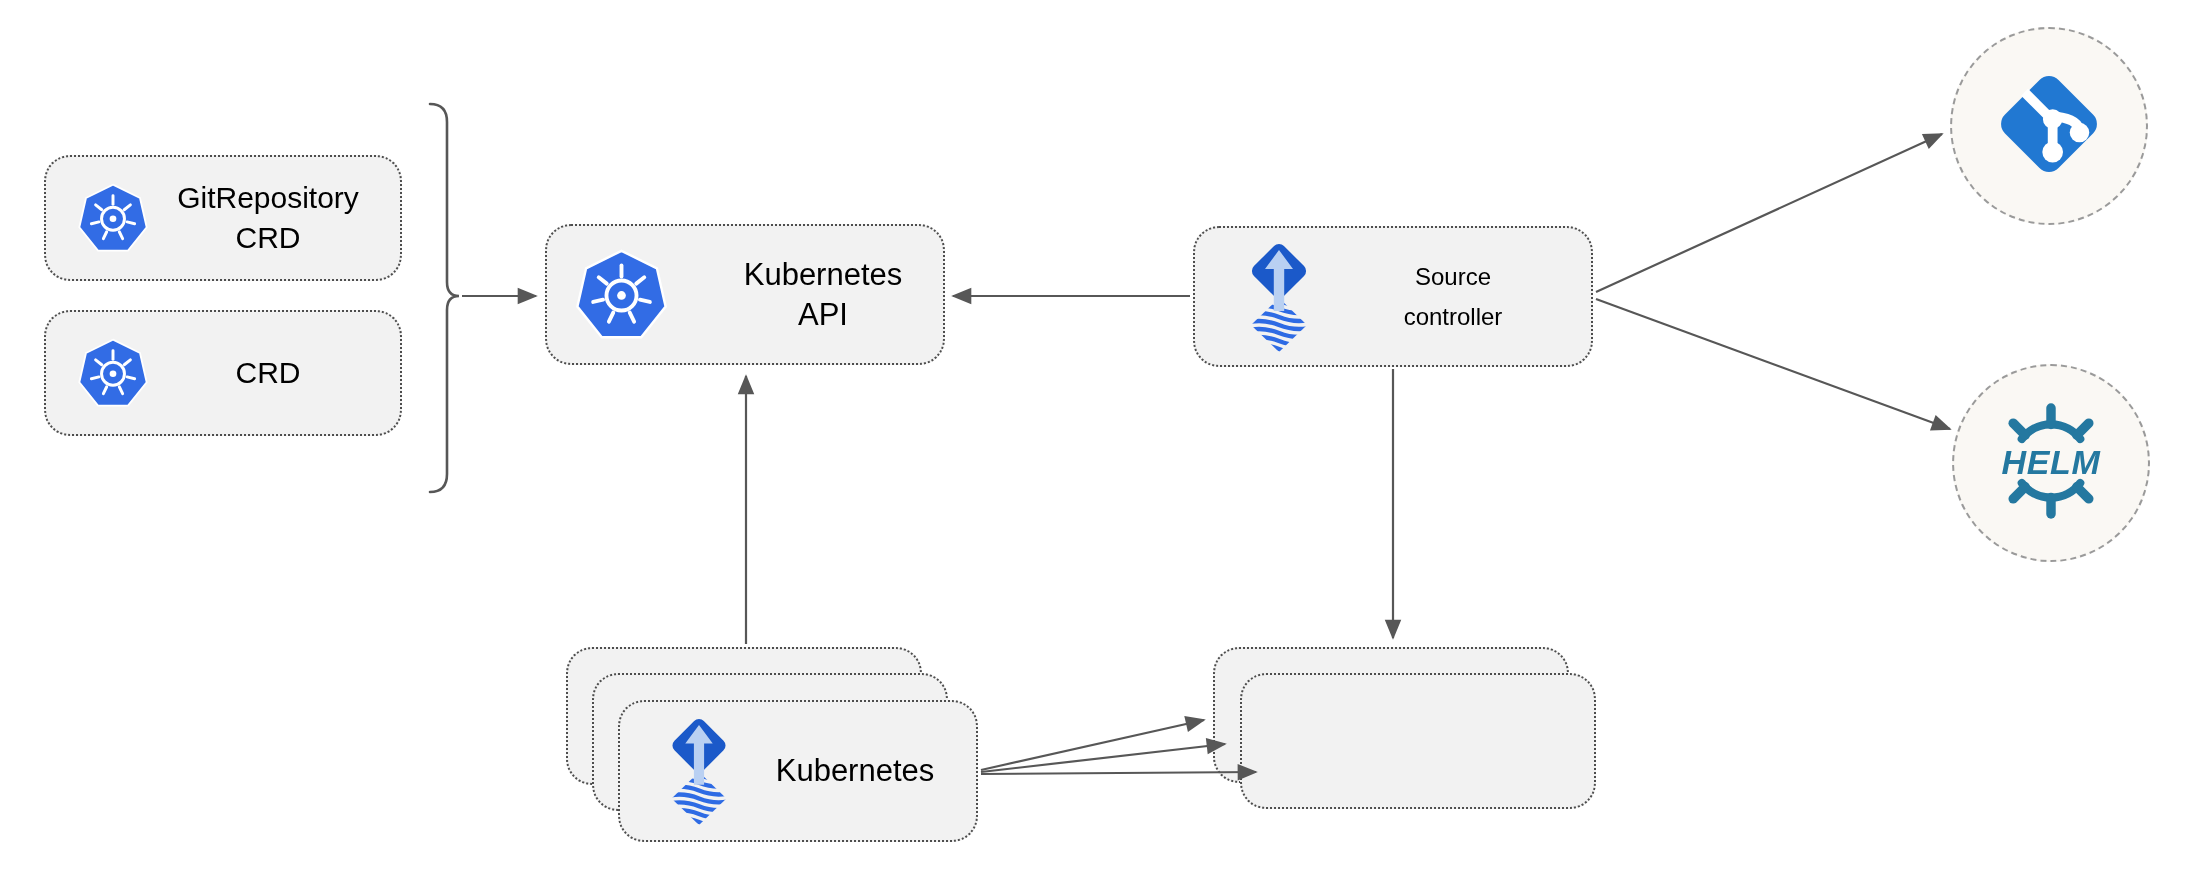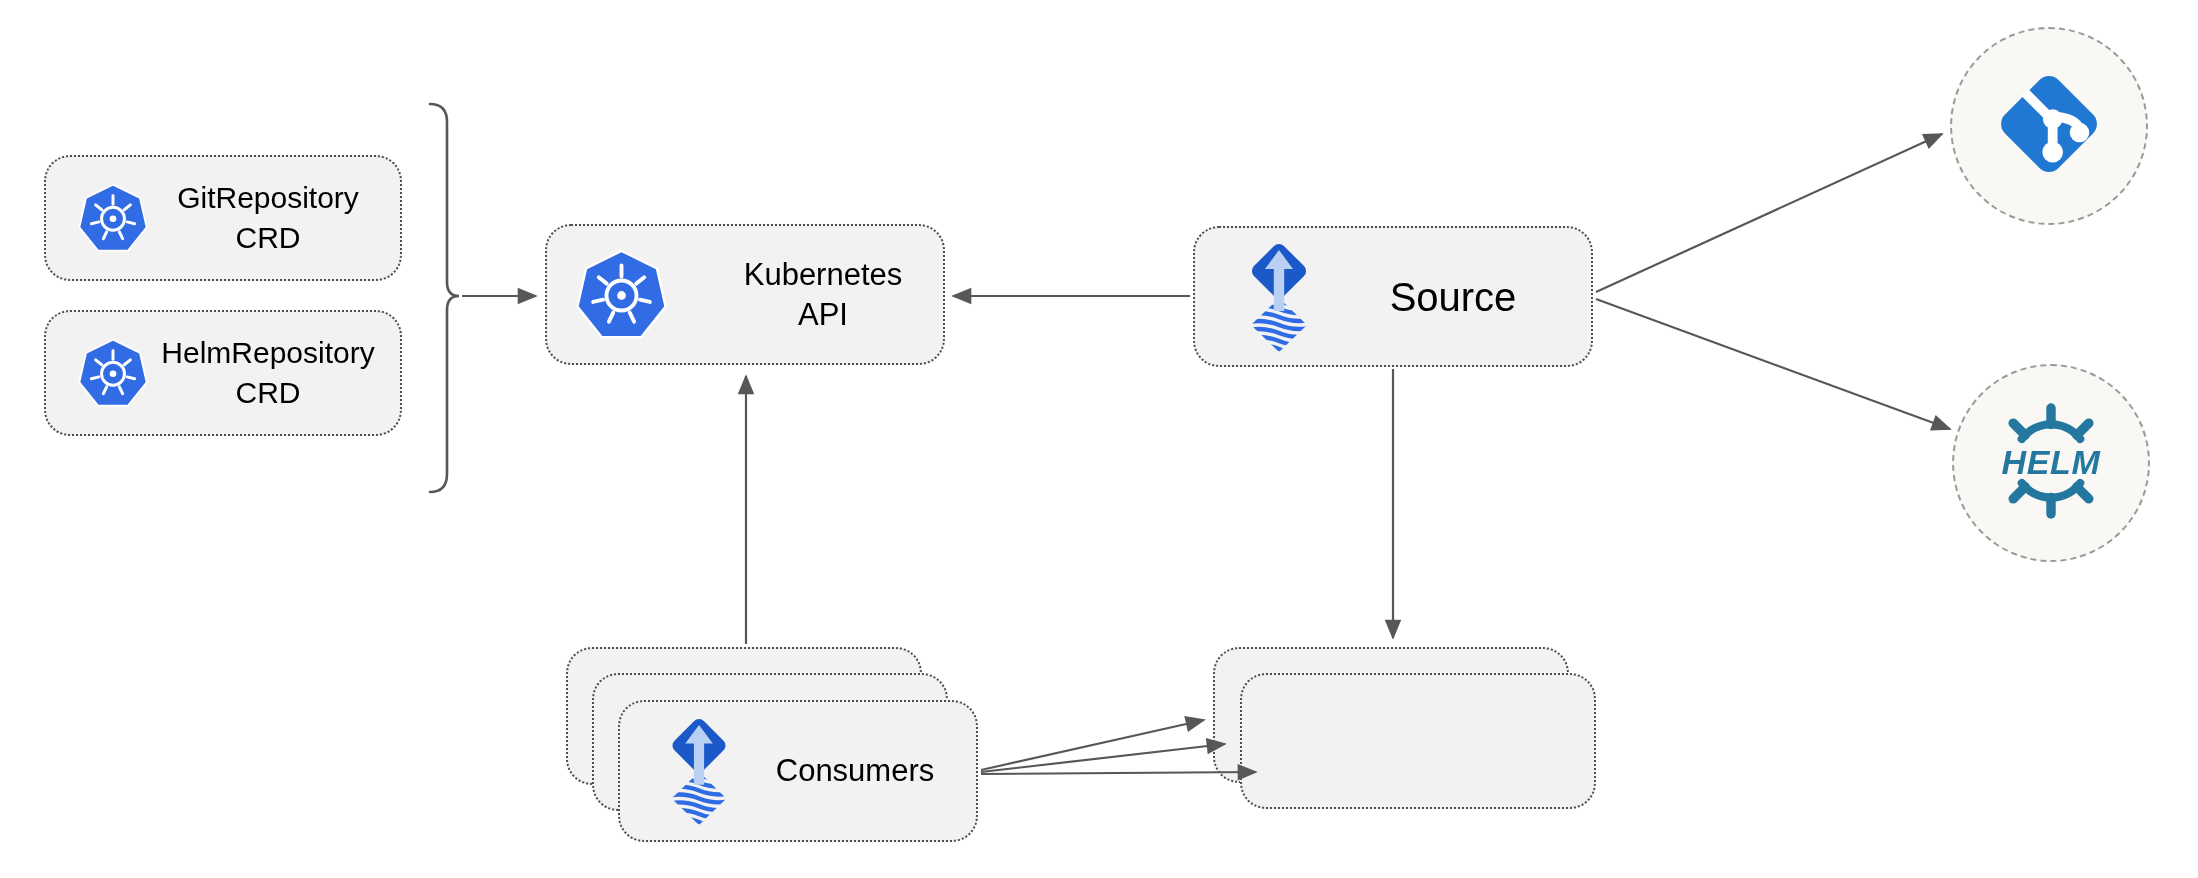--- a/index.html
+++ b/index.html
@@ -129,54 +129,54 @@
     </div>
   </div>
 
   <div class="node" style="left:44px; top:310px; width:358px; height:126px;">
     <span class="icon-wrap" style="margin-left:30px;">
       <svg width="74" height="74">
           <use href="#k8s-sym" width="74" height="74"></use>
         </svg>
     </span>
     <div class="label">
-      <span>HelmRepository</span>
       <span>CRD</span>
     </div>
   </div>
 
   <div class="node single" style="left:545px; top:224px; width:400px; height:141px;gap:47px;">
     <span class="icon-wrap" style="margin-left:26px;">
       <svg width="97" height="97">
           <use href="#k8s-sym" width="97" height="97"></use>
         </svg>
     </span>
     <div class="label">Kubernetes API</div>
   </div>
 
   <div class="node" style="left:1193px; top:226px; width:400px; height:141px;">
     <span class="icon-wrap" style="margin-left:34px;">
       <svg width="100" height="112">
           <use href="#flux-sym" width="100" height="112"></use>
         </svg>
     </span>
-    <div class="label" style="font-size:40px;">
+    <div class="label" style="font-size:24px;">
       <span>Source</span>
+      <span>controller</span>
     </div>
   </div>
 
   <div class="stack-layer" style="left:566px; top:647px; width:356px; height:138px;"></div>
   <div class="stack-layer" style="left:592px; top:673px; width:356px; height:138px;"></div>
   <div class="node single" style="left:618px; top:700px; width:360px; height:142px;">
     <span class="icon-wrap" style="margin-left:30px;">
       <svg width="98" height="110">
           <use href="#flux-sym" width="98" height="110"></use>
         </svg>
     </span>
-    <div class="label">Consumers</div>
+    <div class="label">Kubernetes</div>
   </div>
 
   <div class="stack-layer" style="left:1213px; top:647px; width:356px; height:136px;"></div>
   <div class="stack-layer" style="left:1240px; top:673px; width:356px; height:136px;"></div>
 
   <div class="dashed-circle" style="left:1950px; top:27px;">
     <span class="icon-wrap">
       <svg width="122" height="122" viewBox="0 0 100 100">
         <rect x="19" y="19" width="62" height="62" rx="11" transform="rotate(45 50 50)" fill="#2178d2"></rect>
         <g stroke="#ffffff" fill="none" stroke-width="8">

